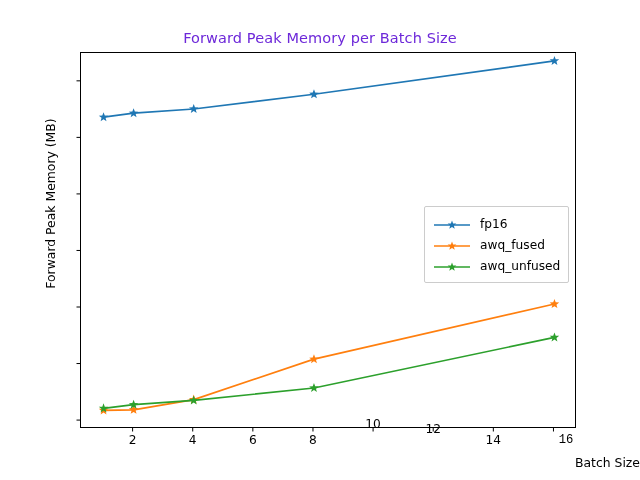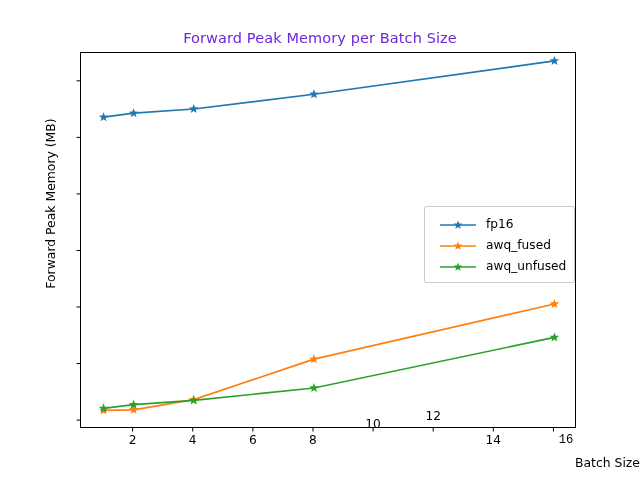--- a/index.html
+++ b/index.html
@@ -86,21 +86,21 @@
     white-space: nowrap;
   }
   
   #legend {
     position: absolute;
     left: 424px;
     top: 206px;
     border: 1px solid #cccccc;
     background: #ffffff;
     border-radius: 2px;
-    padding: 6px 8px 6px 14px;
+    padding: 6px 8px 6px 8px;
     box-sizing: border-box;
   }
   .legend-row {
     display: flex;
     align-items: center;
     height: 21px;
   }
   .legend-sample {
     width: 38px;
     height: 14px;
@@ -149,21 +149,21 @@
       </svg>
   </div>
 
   <div class="ytick-wrap" id="ytick-wrap"></div>
   <div class="ytick-wrap" id="xtick-wrap">
       <div class="xtick-label" style="left: 112.606px; top: 434px;">2</div>
       <div class="xtick-label" style="left: 172.727px; top: 434px;">4</div>
       <div class="xtick-label" style="left: 232.848px; top: 434px;">6</div>
       <div class="xtick-label" style="left: 292.97px; top: 434px;">8</div>
       <div class="xtick-label" style="left: 353.091px; top: 418px;">10</div>
-      <div class="xtick-label" style="left: 413.212px; top: 410px;">12</div>
+      <div class="xtick-label" style="left: 413.212px; top: 423px;">12</div>
       <div class="xtick-label" style="left: 473.333px; top: 434px;">14</div>
       <div class="xtick-label" style="left: 546px; top: 434px; font-family: Liberation Mono, monospace;">16</div>
     </div>
   <svg id="tick-marks" style="position:absolute;left:0;top:0;width:640px;height:480px;">
       <line x1="76.5" y1="420.0842105263158" x2="80" y2="420.0842105263158" stroke="#000" stroke-width="1"></line>
       <line x1="76.5" y1="363.54285714285714" x2="80" y2="363.54285714285714" stroke="#000" stroke-width="1"></line>
       <line x1="76.5" y1="307.0015037593985" x2="80" y2="307.0015037593985" stroke="#000" stroke-width="1"></line>
       <line x1="76.5" y1="250.46015037593986" x2="80" y2="250.46015037593986" stroke="#000" stroke-width="1"></line>
       <line x1="76.5" y1="193.9187969924812" x2="80" y2="193.9187969924812" stroke="#000" stroke-width="1"></line>
       <line x1="76.5" y1="137.37744360902252" x2="80" y2="137.37744360902252" stroke="#000" stroke-width="1"></line>

